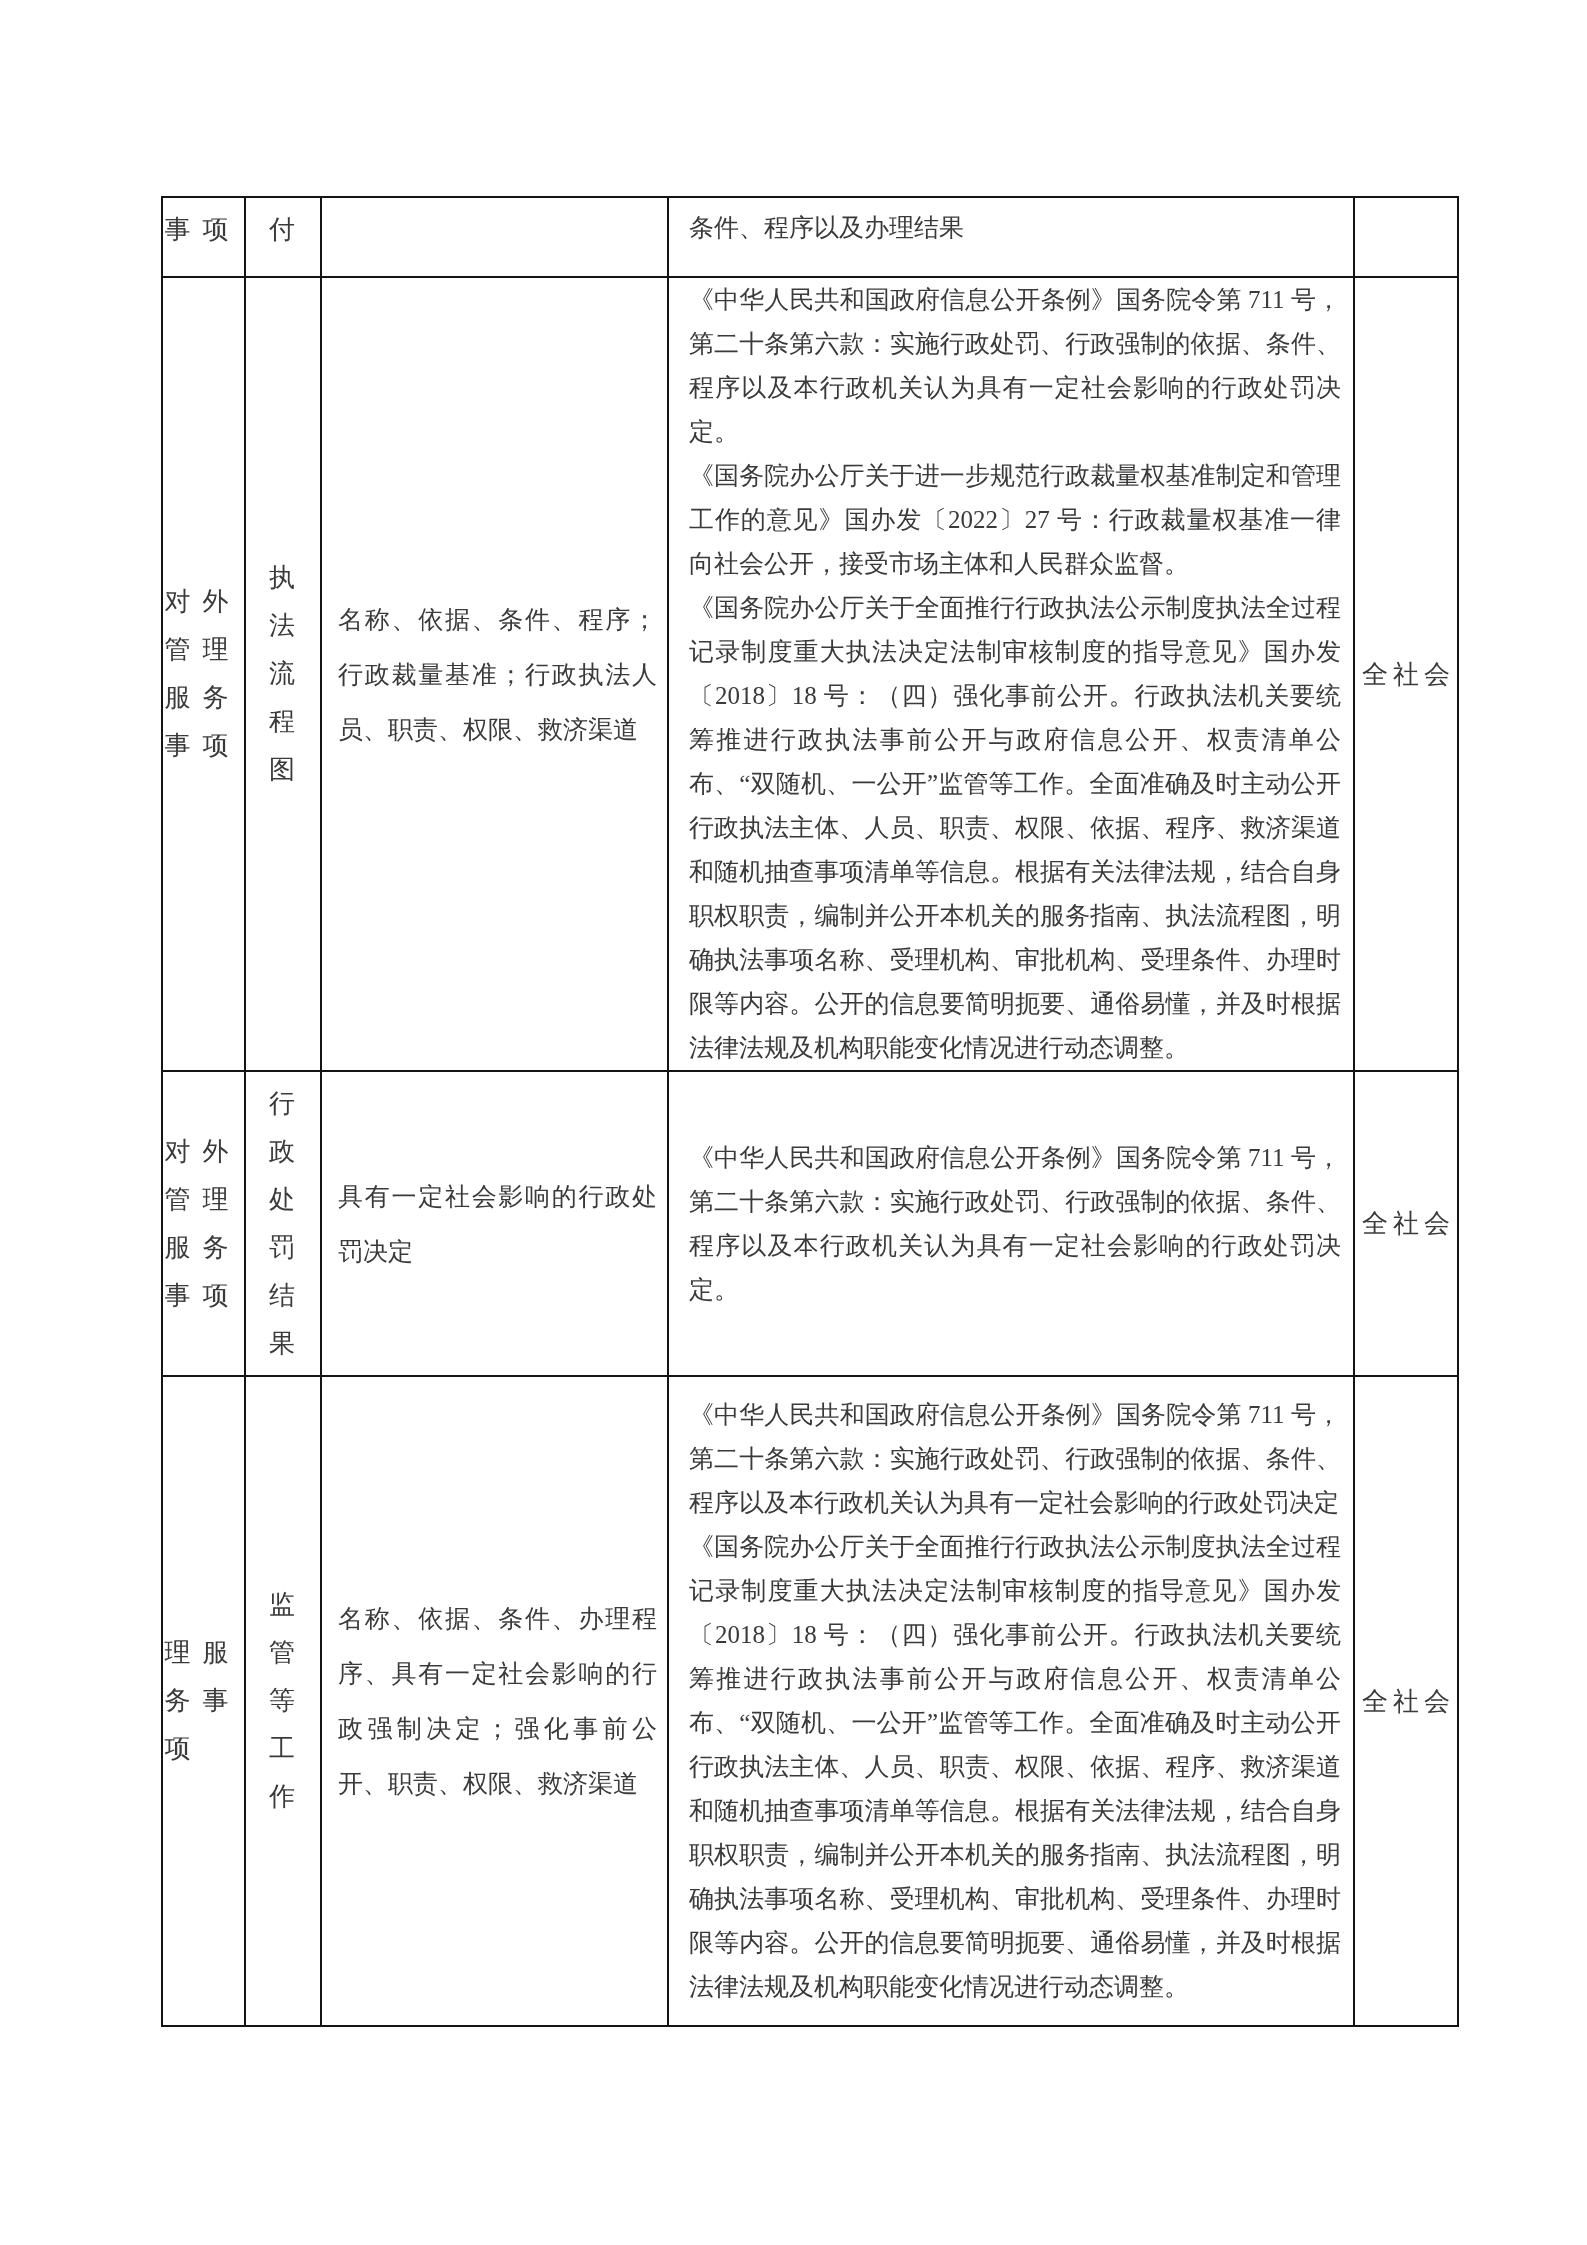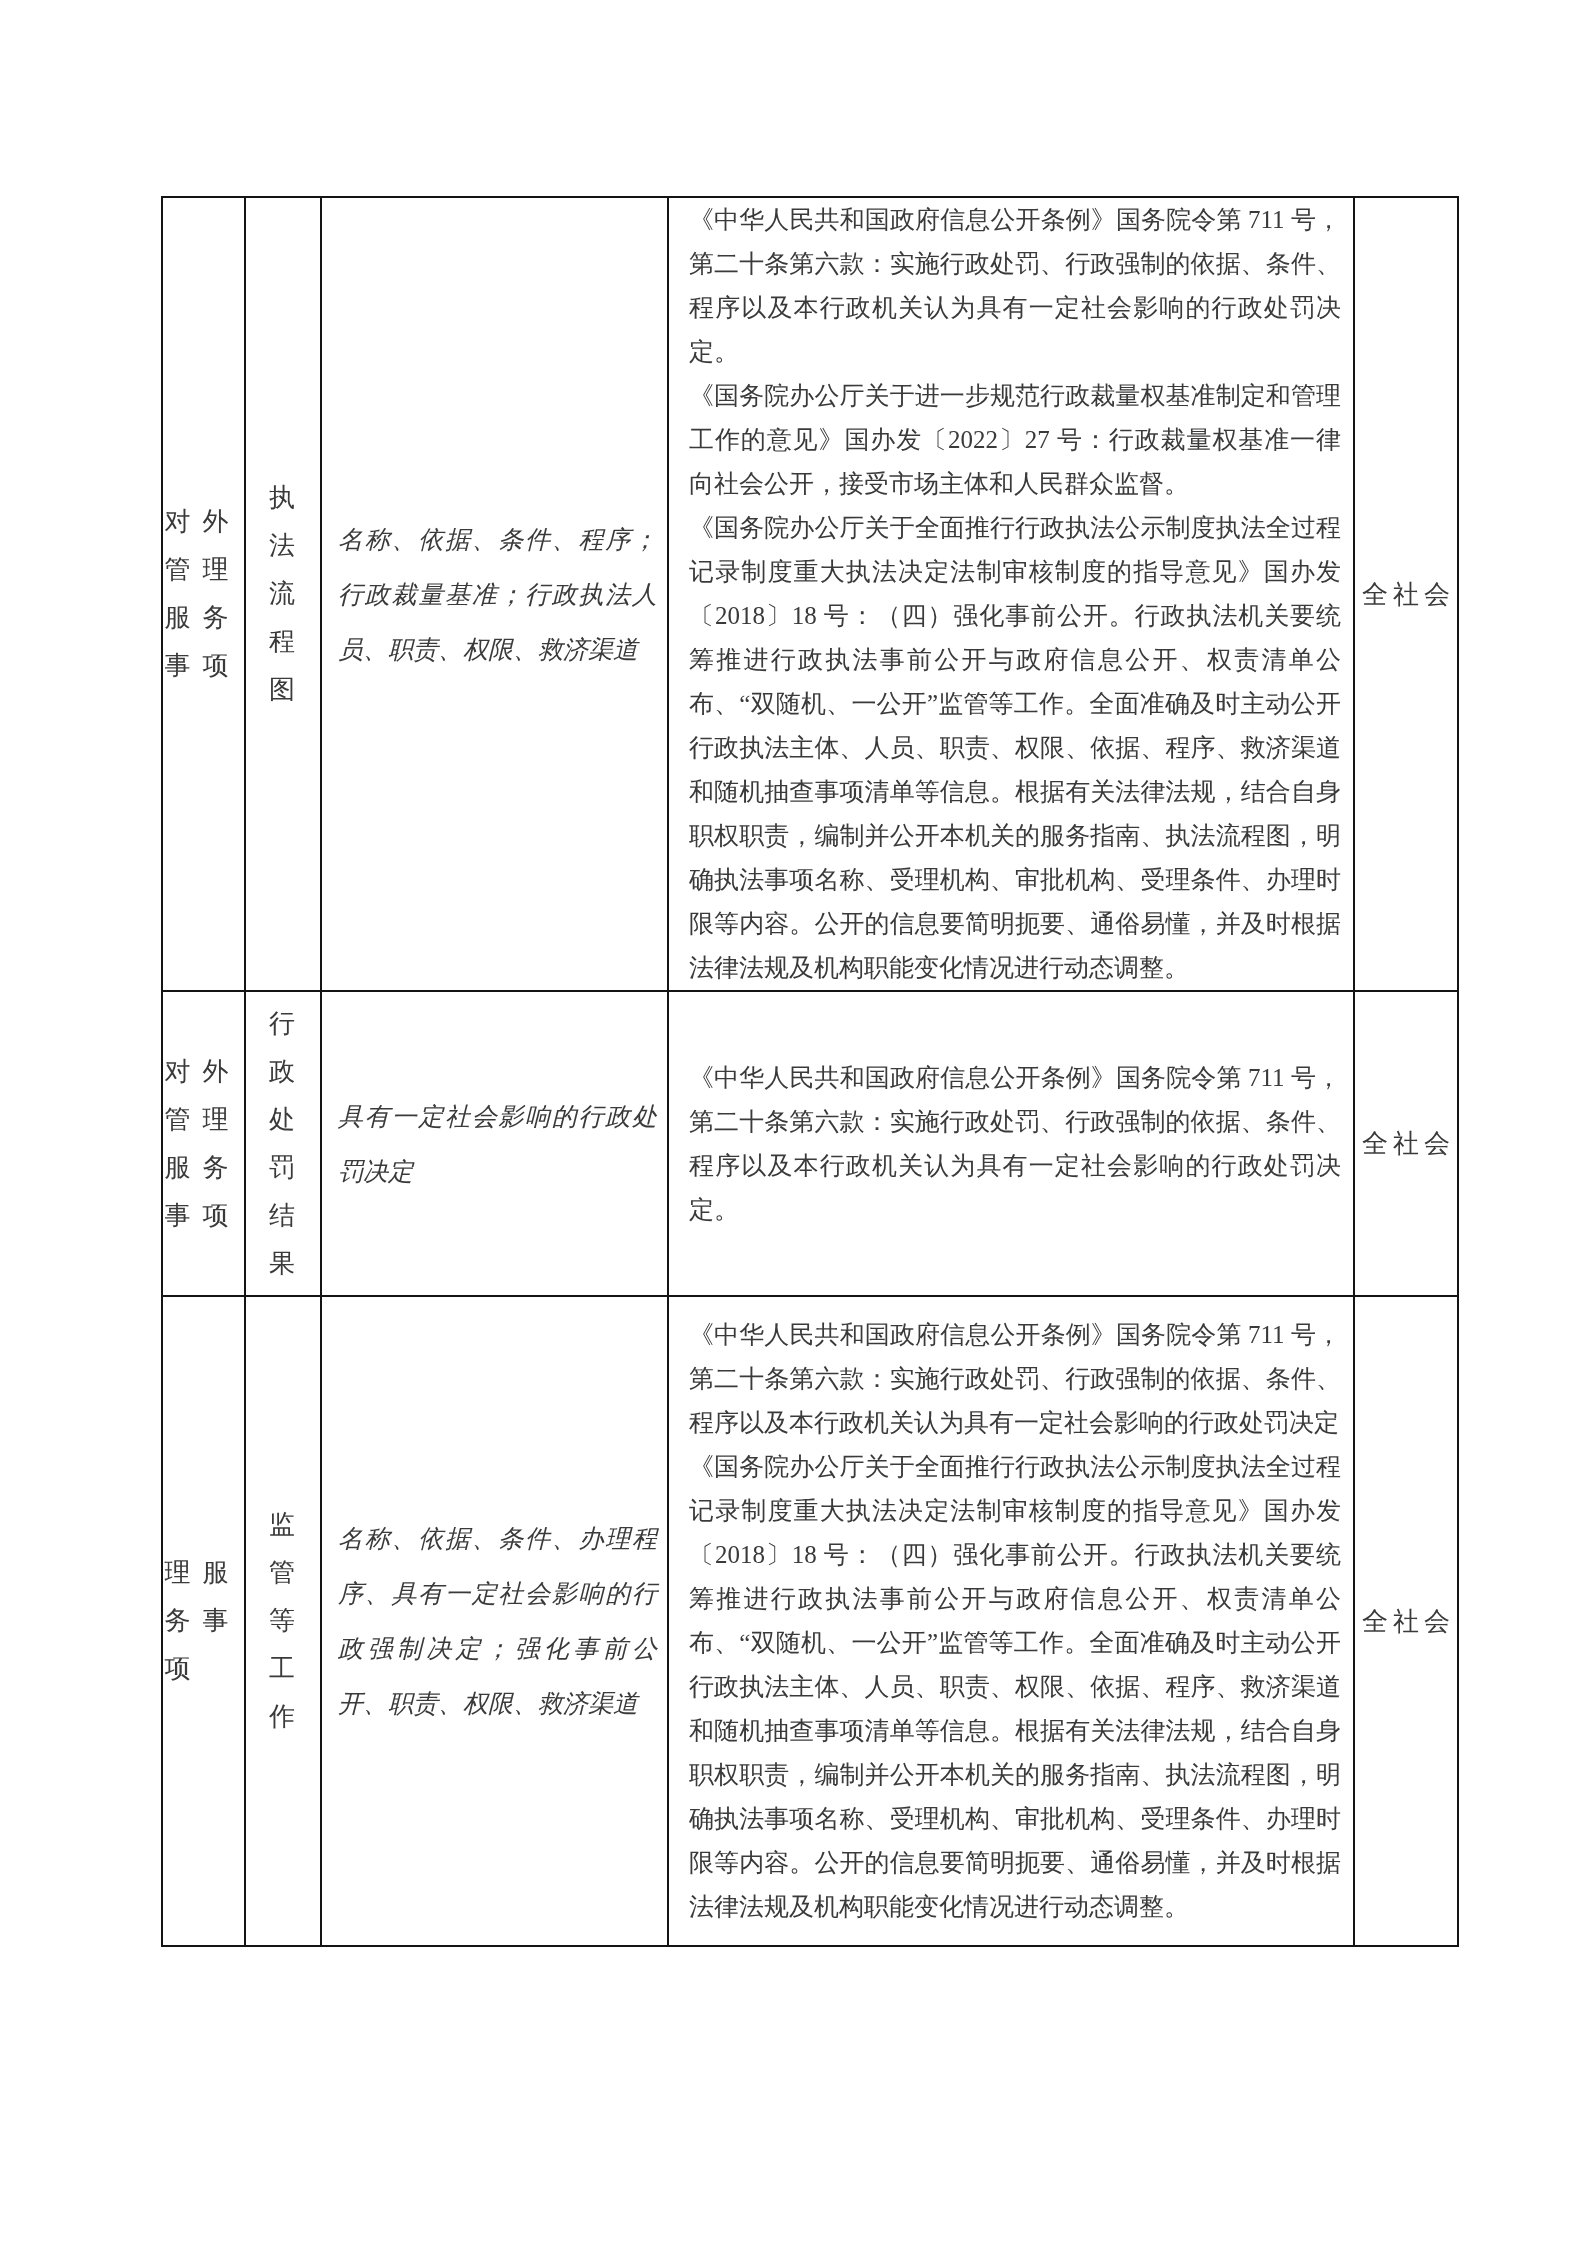--- a/index.html
+++ b/index.html
@@ -46,21 +46,20 @@
     word-break: break-all;
     text-align: left;
   }
   
   .c3 {
     padding: 0 10px 0 16px;
     font-size: 25px;
     line-height: 55px;
     text-align: justify;
     text-justify: inter-character;
-    font-style: italic;
   }
   
   .c4 {
     padding: 0 12px 0 20px;
     font-size: 25px;
     line-height: 44px;
     text-align: justify;
     text-justify: inter-character;
   }
   .c4 p { margin: 0; }
@@ -79,20 +78,37 @@
 <table class="doc-table">
   <colgroup>
     <col style="width:83px">
     <col style="width:76px">
     <col style="width:347px">
     <col style="width:686px">
     <col style="width:104px">
   </colgroup>
 
   <tbody>
+      <tr class="r1" style="height:80px;">
+    <td class="pad-top">
+      <div class="c1-inner">事项</div>
+    </td>
+    <td class="pad-top">
+      <div class="c2-inner">付</div>
+    </td>
+    <td class="c3 pad-top">
+      <span></span>
+    </td>
+    <td class="c4 pad-top">
+      <p>条件、程序以及办理结果</p>
+    </td>
+    <td class="c5 pad-top">
+      <span></span>
+    </td>
+  </tr>
 
   <tr style="height:752px;">
     <td>
       <div class="c1-inner">对外管理服务事项</div>
     </td>
     <td>
       <div class="c2-inner">执法流程图</div>
     </td>
     <td class="c3">
       <span>名称、依据、条件、程序；行政裁量基准；行政执法人员、职责、权限、救济渠道</span>

